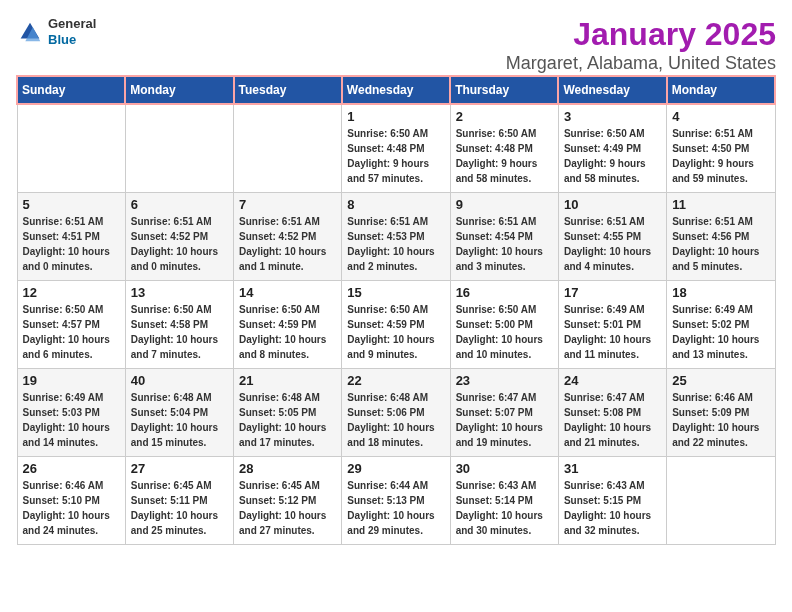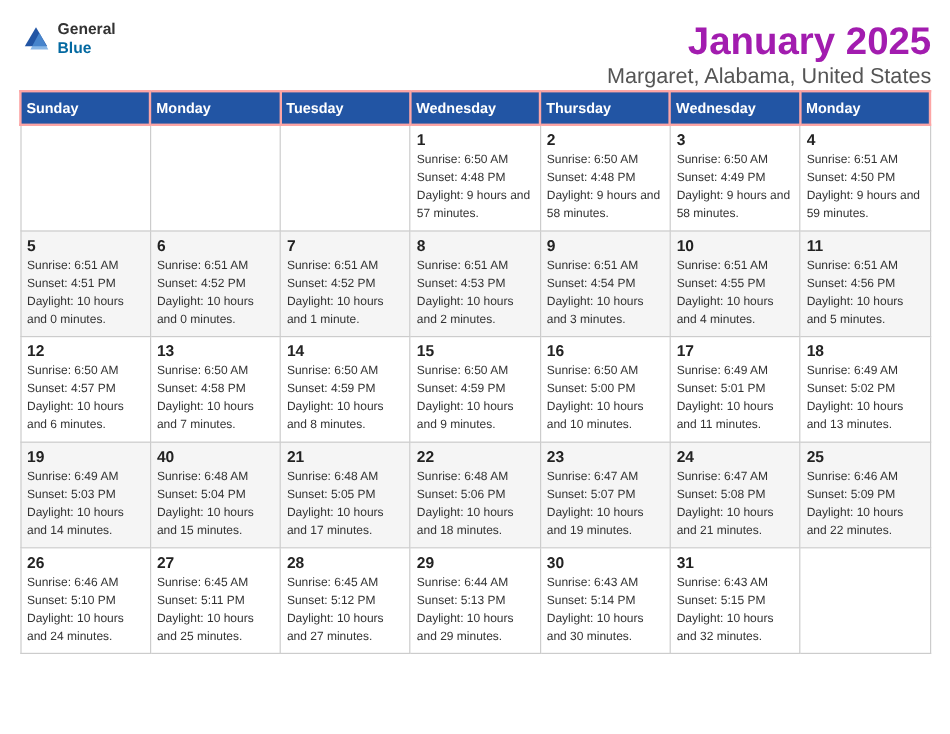--- a/index.html
+++ b/index.html
@@ -75,20 +75,21 @@
     .day-number {
       font-size: 13px;
       font-weight: bold;
       margin-bottom: 2px;
       display: block;
     }
     .day-info {
       font-size: 10px;
       line-height: 1.5;
       color: #333;
+      font-weight: bold;
     }
     td.empty {
       background: #fff;
     }
   </style>
 </head>
 <body>
 
 <div class="header">
   <div class="logo">

